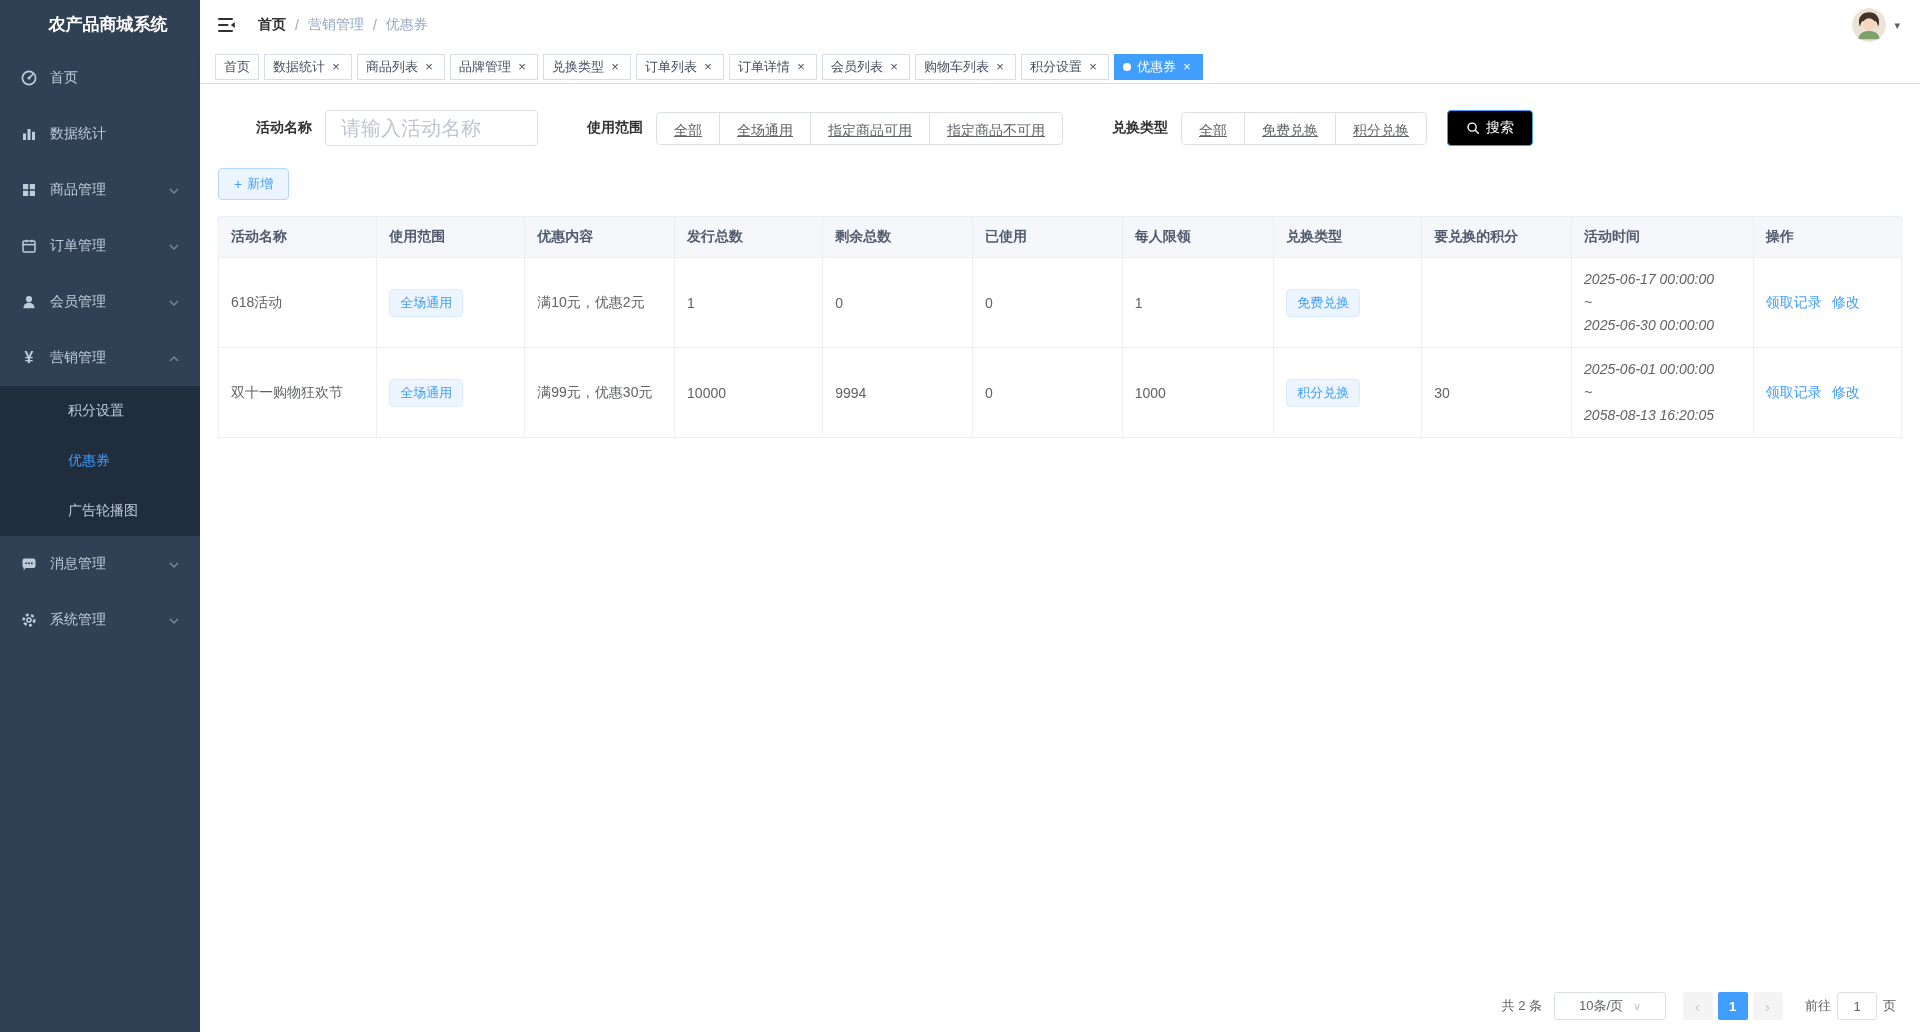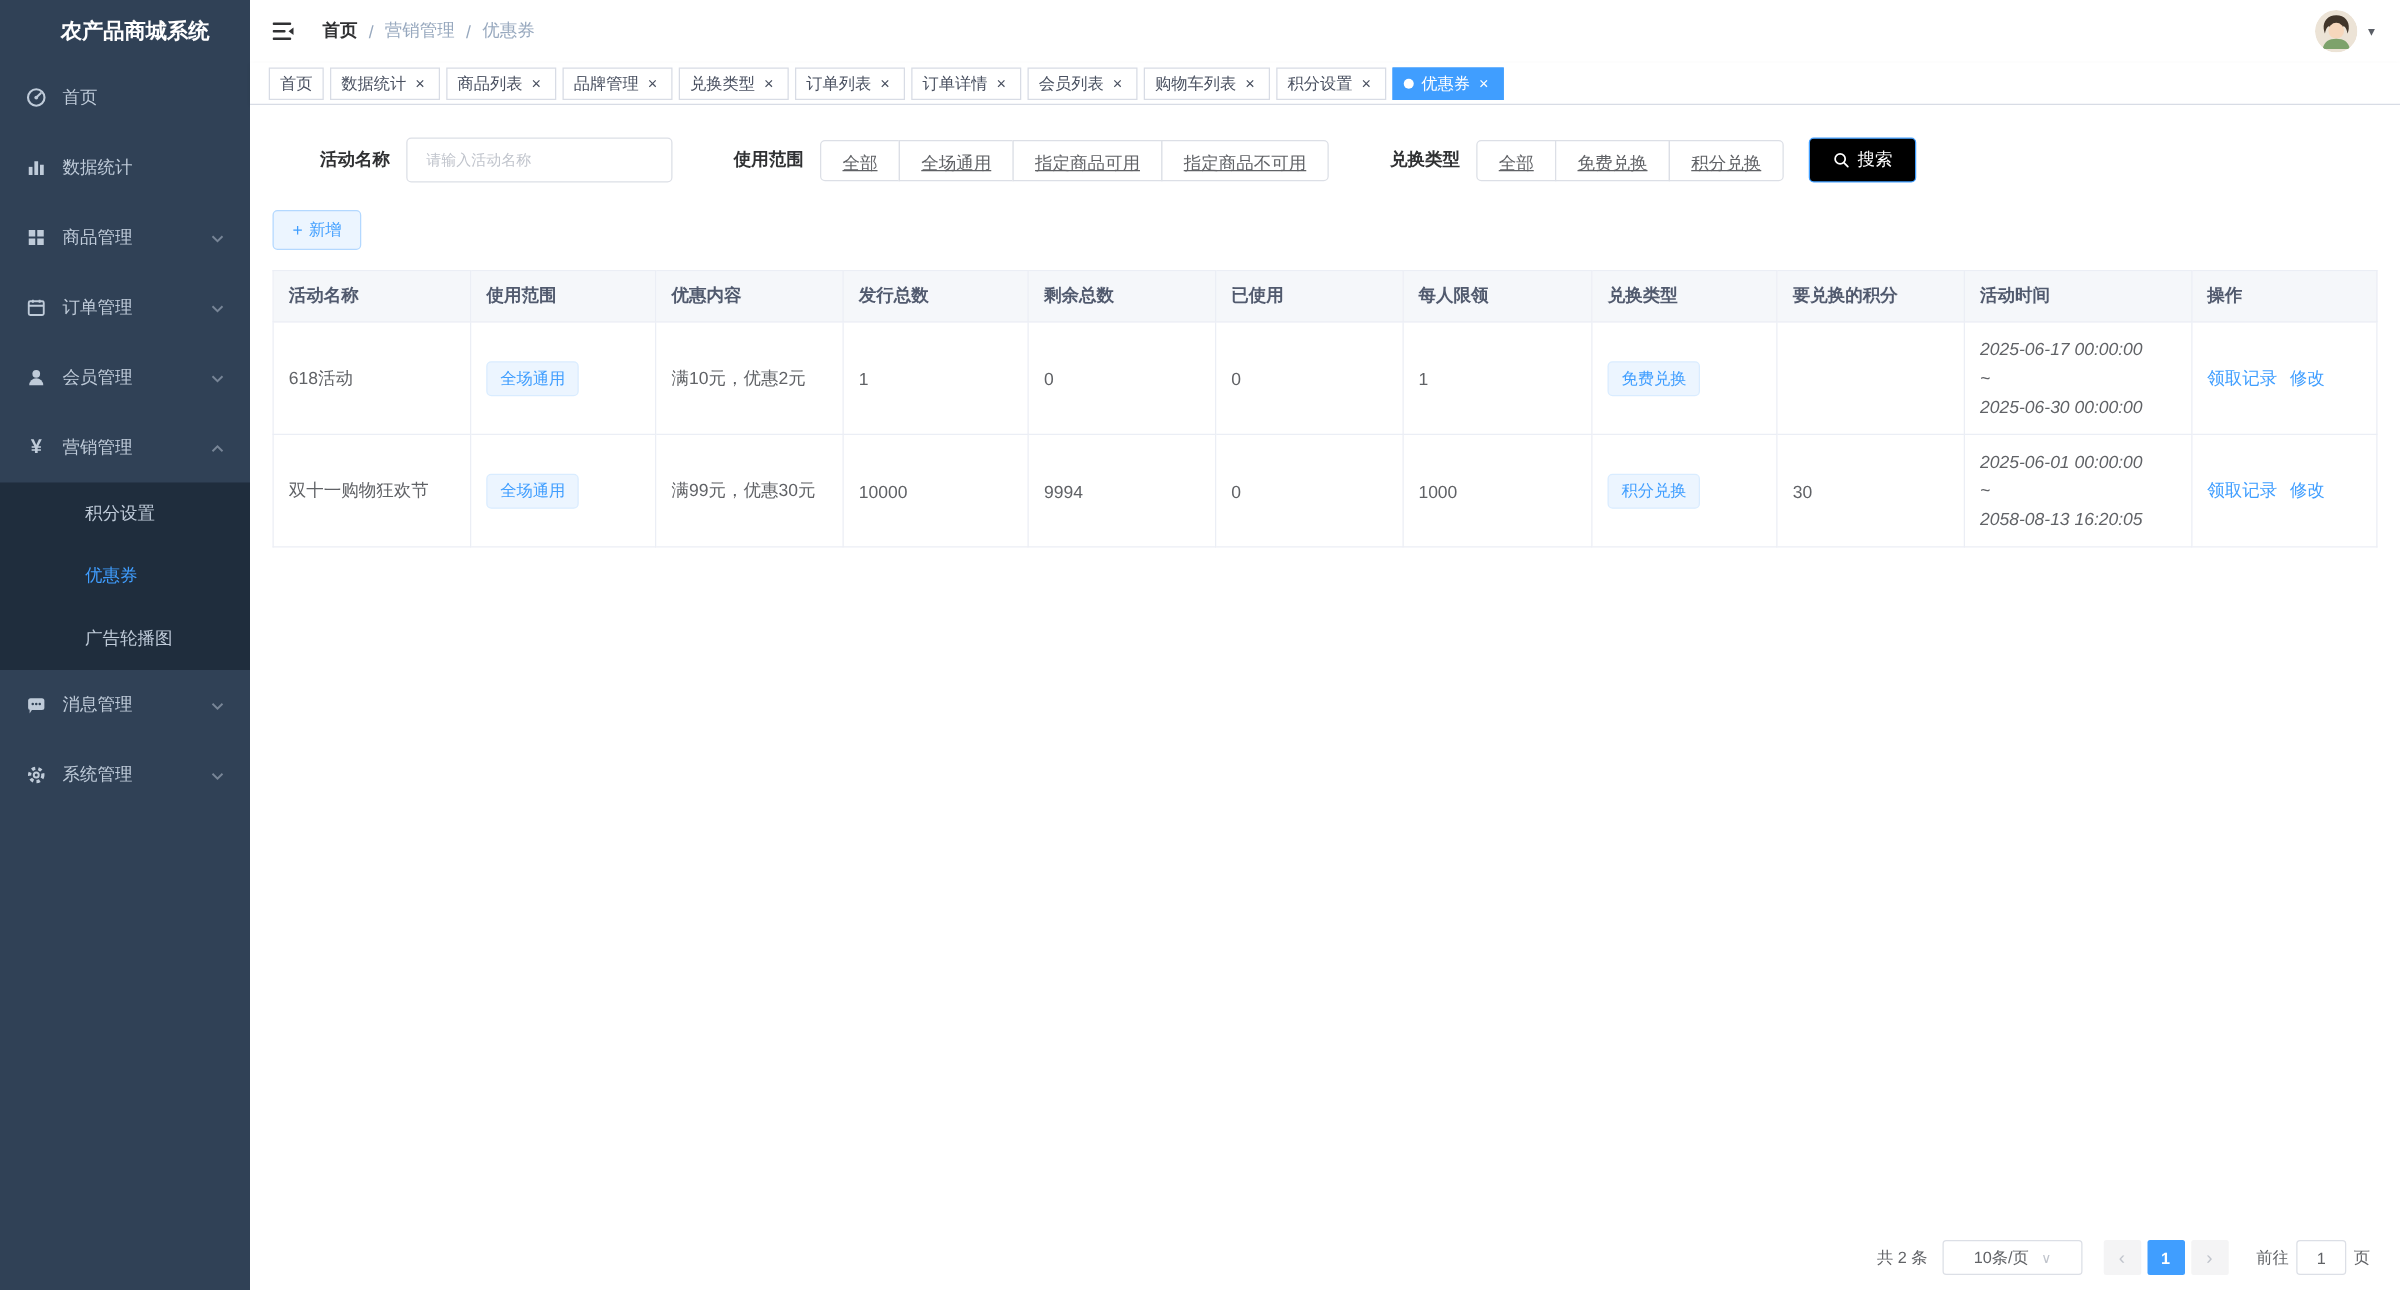--- a/index.html
+++ b/index.html
@@ -37,21 +37,21 @@
   .tab { height:26px; display:inline-flex; align-items:center; gap:4px; padding:0 8px; border:1px solid #d8dce5; background:#fff; color:#495060; font-size:13px; cursor:pointer; white-space:nowrap; }
   .tab-close { font-size:13px; width:14px; height:14px; line-height:13px; text-align:center; border-radius:50%; cursor:pointer; }
   .tab.active { background:#409eff; border-color:#409eff; color:#fff; }
   .tab-dot { width:8px; height:8px; border-radius:50%; background:#fff; display:inline-block; margin-right:2px; }
 
   .content { flex:1; position:relative; padding:14px 18px; overflow:hidden; background:#fff; }
 
   
   .filter-row { display:flex; align-items:center; margin:12px 0 22px 38px; }
   .f-label { font-weight:bold; color:#303133; margin-right:13px; white-space:nowrap; }
-  .f-input { width:213px; height:36px; border:1px solid #dcdfe6; border-radius:4px; padding:0 15px; font-size:12px; color:#606266; outline:none; font-family:inherit; }
+  .f-input { width:213px; height:36px; border:1px solid #dcdfe6; border-radius:4px; padding:0 15px; font-size:20px; color:#606266; outline:none; font-family:inherit; }
   .f-input::placeholder { color:#c0c4cc; }
   .gap-lg { width:49px; flex-shrink:0; }
   .rgroup { display:inline-flex; }
   .rbtn { height:33px; line-height:34px; padding:0 17px; border:1px solid #dcdfe6; background:#fff; color:#606266; font-size:14px; cursor:pointer; margin-left:-1px; white-space:nowrap;text-decoration:underline; }
   .rbtn:first-child { border-radius:4px 0 0 4px; margin-left:0; }
   .rbtn:last-child { border-radius:0 4px 4px 0; }
   .search-btn { margin-left:20px; height:36px; padding:0 18px; background:#000000; border:1px solid #409eff; color:#fff; border-radius:4px; font-size:14px; display:inline-flex; align-items:center; gap:6px; cursor:pointer; }
 
   .add-btn { display:inline-flex; align-items:center; gap:5px; height:32px; padding:0 15px; background:#ecf5ff; border:1px solid #b3d8ff; color:#409eff; border-radius:4px; font-size:13px; cursor:pointer; margin-bottom:16px; }
   .plus-g { font-size:14px; }

